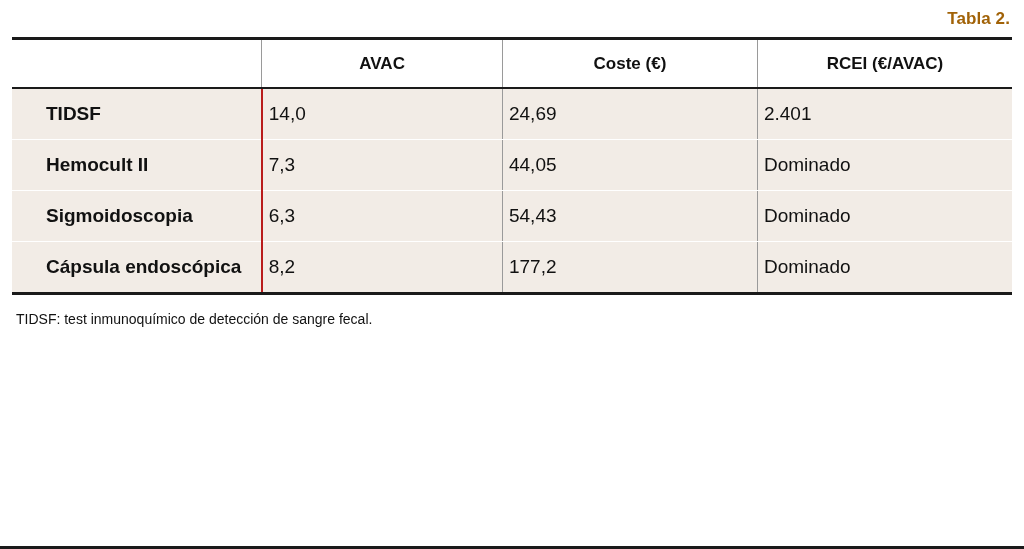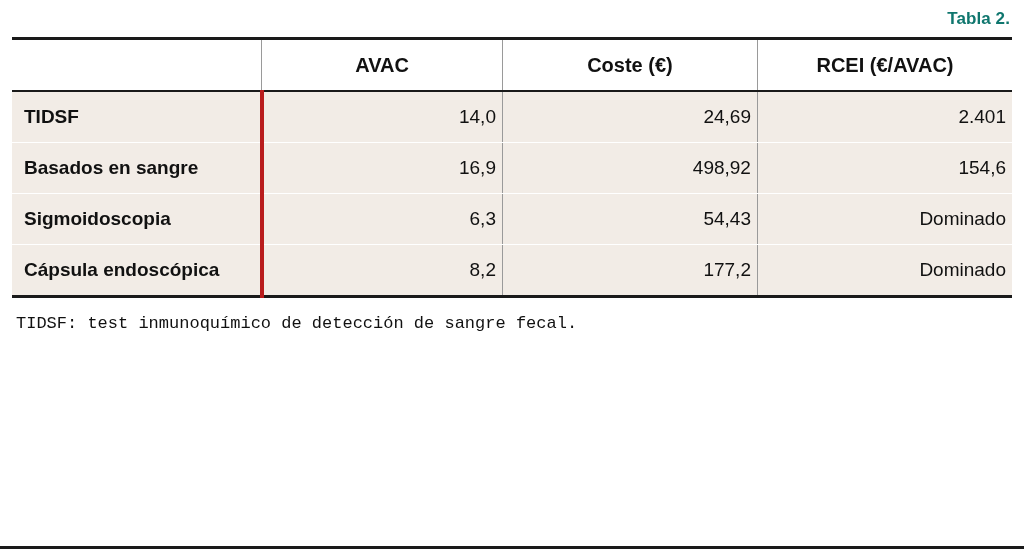--- a/index.html
+++ b/index.html
@@ -18,72 +18,71 @@
     position: relative;
     width: 1024px;
     height: 549px;
     box-sizing: border-box;
     padding: 0 12px;
   }
   .caption-top {
     text-align: right;
     font-size: 17px;
     font-weight: bold;
-    color: #0f766e;
+    color: #a16207;
     padding: 9px 2px 8px 0;
     letter-spacing: 0.1px;
   }
   table.data-table {
     width: 100%;
     border-collapse: collapse;
     table-layout: fixed;
   }
   table.data-table thead th {
-    font-size: 20px;
+    font-size: 17px;
     font-weight: bold;
     text-align: center;
     padding: 14px 6px 13px 6px;
     border-top: 3px solid #1a1a1a;
     border-bottom: 2px solid #1a1a1a;
     background: #ffffff;
     color: #111111;
   }
   table.data-table thead th.col-label {
     border-right: 1px solid #9a9a9a;
   }
   table.data-table thead th.col-sep {
     border-right: 1px solid #9a9a9a;
   }
   table.data-table tbody tr {
     background: #f2ece6;
   }
   table.data-table tbody td {
     font-size: 19px;
     padding: 14px 6px 14px 6px;
-    text-align: right;
+    text-align: left;
     border-bottom: 1px solid #ffffff;
     color: #111111;
   }
   table.data-table tbody td.row-header {
     text-align: left;
     font-weight: bold;
-    padding-left: 12px;
-    border-right: 4px solid #b91c1c;
+    padding-left: 34px;
+    border-right: 2px solid #b91c1c;
   }
   table.data-table tbody td.col-sep {
     border-right: 1px solid #9a9a9a;
   }
   table.data-table tbody tr:last-child td {
     border-bottom: 3px solid #1a1a1a;
   }
   .footnote {
-    font-size: 17px;
+    font-size: 14px;
     color: #111111;
     padding: 16px 0 0 4px;
-    font-family: Liberation Mono, monospace;
   }
   .bottom-rule {
     position: absolute;
     left: 0;
     right: 0;
     bottom: 0;
     height: 3px;
     background: #1a1a1a;
   }
 </style>
@@ -104,24 +103,24 @@
       </tr>
     </thead>
     <tbody>
       <tr>
         <td class="row-header">TIDSF</td>
         <td class="col-sep">14,0</td>
         <td class="col-sep">24,69</td>
         <td>2.401</td>
       </tr>
       <tr>
-        <td class="row-header">Basados en sangre</td>
-        <td class="col-sep">16,9</td>
-        <td class="col-sep">498,92</td>
-        <td>154,6</td>
+        <td class="row-header">Hemocult II</td>
+        <td class="col-sep">7,3</td>
+        <td class="col-sep">44,05</td>
+        <td>Dominado</td>
       </tr>
       <tr>
         <td class="row-header">Sigmoidoscopia</td>
         <td class="col-sep">6,3</td>
         <td class="col-sep">54,43</td>
         <td>Dominado</td>
       </tr>
       <tr>
         <td class="row-header">Cápsula endoscópica</td>
         <td class="col-sep">8,2</td>

